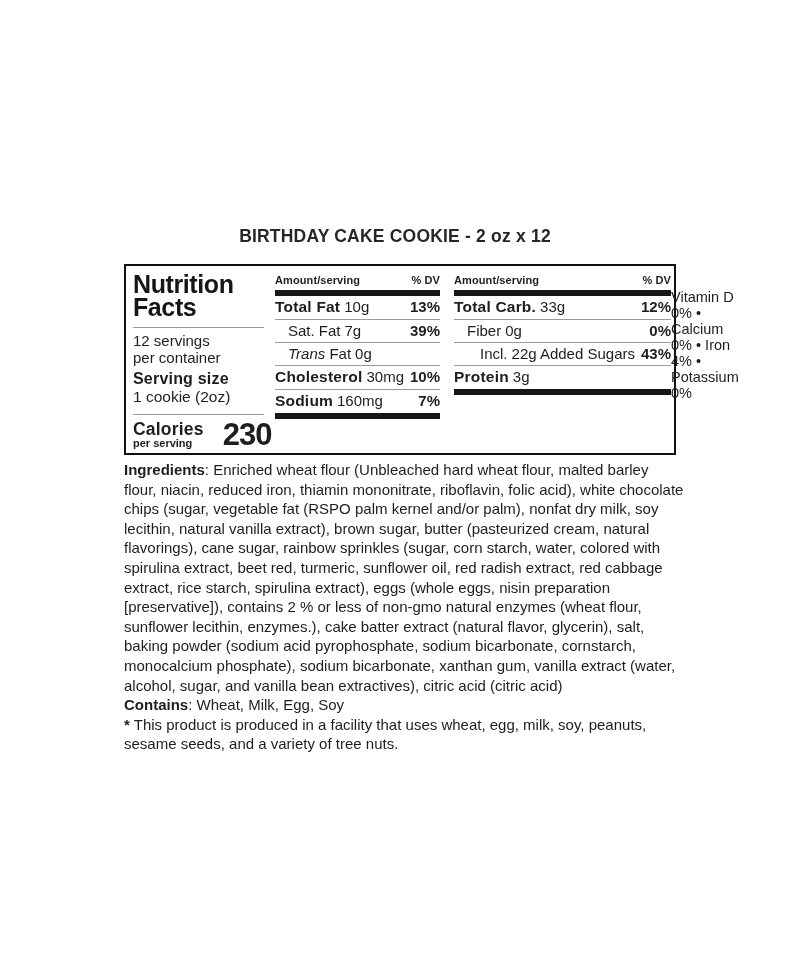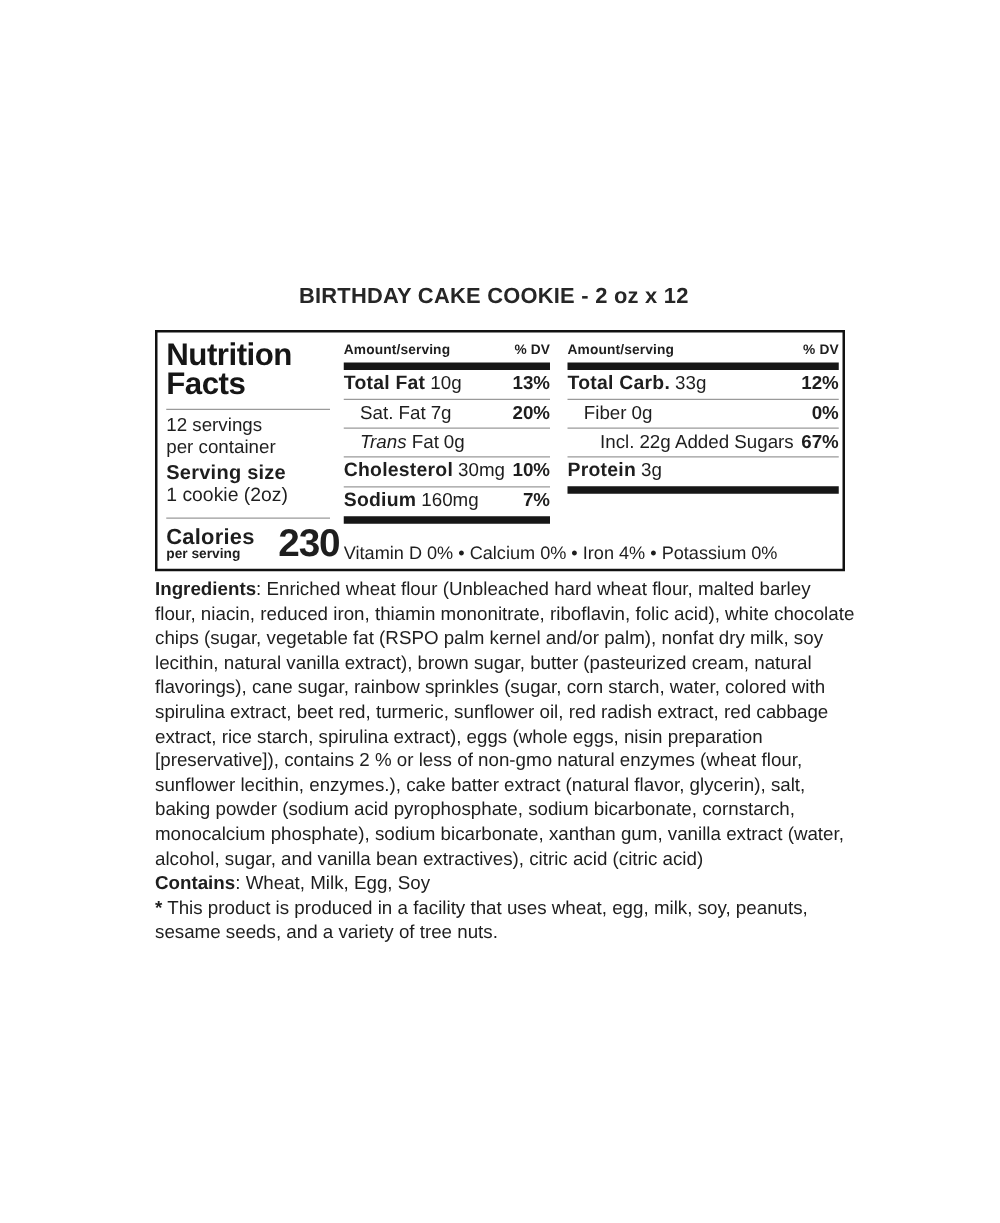--- a/index.html
+++ b/index.html
@@ -17,21 +17,21 @@
   .lrule{border-top:1px solid #9a9a9a; margin:8px 0 5px;}
   .srv{font-size:15px; line-height:16.5px;}
   .ssl{font-weight:700; font-size:16px; line-height:19px; margin-top:3px; letter-spacing:.2px;}
   .ssv{font-size:15.5px; line-height:18px;}
   .cal{display:flex; align-items:center; margin-top:1px;}
   .cal-l{display:flex; flex-direction:column;}
   .cal-word{font-weight:700; font-size:17.5px; line-height:15px; letter-spacing:.2px;}
   .cal-sub{font-weight:700; font-size:11px; line-height:12px;}
   .cal-num{font-weight:700; font-size:31px; line-height:28px; margin-left:19px; letter-spacing:-1px;}
 
-  .rcol{flex:1; display:flex; flex-direction:column;}
+  .rcol{flex:1; display:flex; flex-direction:row;}
   .ncols{display:flex; gap:14px;}
   .ncol{flex:1; display:flex; flex-direction:column;}
   .nhead{display:flex; justify-content:space-between; font-weight:700; font-size:11px; padding:1px 0 4px; letter-spacing:.1px;}
   .bar{height:6px; background:#161616;}
   .nrow{display:flex; justify-content:space-between; align-items:baseline;
         border-bottom:1px solid #9a9a9a; padding:2px 0 3px; font-size:15px; min-height:16px;}
   .nrow.last{border-bottom:none;}
   .cell-l{white-space:nowrap;}
   .nm.b{font-weight:700; font-size:15.5px; letter-spacing:.2px;}
   .amt{margin-left:4px;}
@@ -85,21 +85,21 @@
             <span>Amount/serving</span>
             <span>% DV</span>
           </div>
           <div class="bar"></div>
           <div class="nrow">
             <span class="cell-l"><span class="nm b">Total Fat</span><span class="amt">10g</span></span>
             <span class="dv">13%</span>
           </div>
           <div class="nrow">
             <span class="cell-l ind1"><span class="nm">Sat. Fat</span><span class="amt">7g</span></span>
-            <span class="dv">20%</span>
+            <span class="dv">39%</span>
           </div>
           <div class="nrow">
             <span class="cell-l ind1"><span class="nm it">Trans</span> <span class="nm">Fat</span><span class="amt">0g</span></span>
             <span class="dv"></span>
           </div>
           <div class="nrow">
             <span class="cell-l"><span class="nm b">Cholesterol</span><span class="amt">30mg</span></span>
             <span class="dv">10%</span>
           </div>
           <div class="nrow last">
@@ -118,21 +118,21 @@
           <div class="nrow">
             <span class="cell-l"><span class="nm b">Total Carb.</span><span class="amt">33g</span></span>
             <span class="dv">12%</span>
           </div>
           <div class="nrow">
             <span class="cell-l ind1"><span class="nm">Fiber</span><span class="amt">0g</span></span>
             <span class="dv">0%</span>
           </div>
           <div class="nrow">
             <span class="cell-l ind2"><span class="nm">Incl.</span><span class="amt">22g Added Sugars</span></span>
-            <span class="dv">67%</span>
+            <span class="dv">43%</span>
           </div>
           <div class="nrow last">
             <span class="cell-l"><span class="nm b">Protein</span><span class="amt">3g</span></span>
             <span class="dv"></span>
           </div>
           <div class="bar"></div>
         </div>
       </div>
 
       <div class="vits">Vitamin D 0% • Calcium 0% • Iron 4% • Potassium 0%</div>

